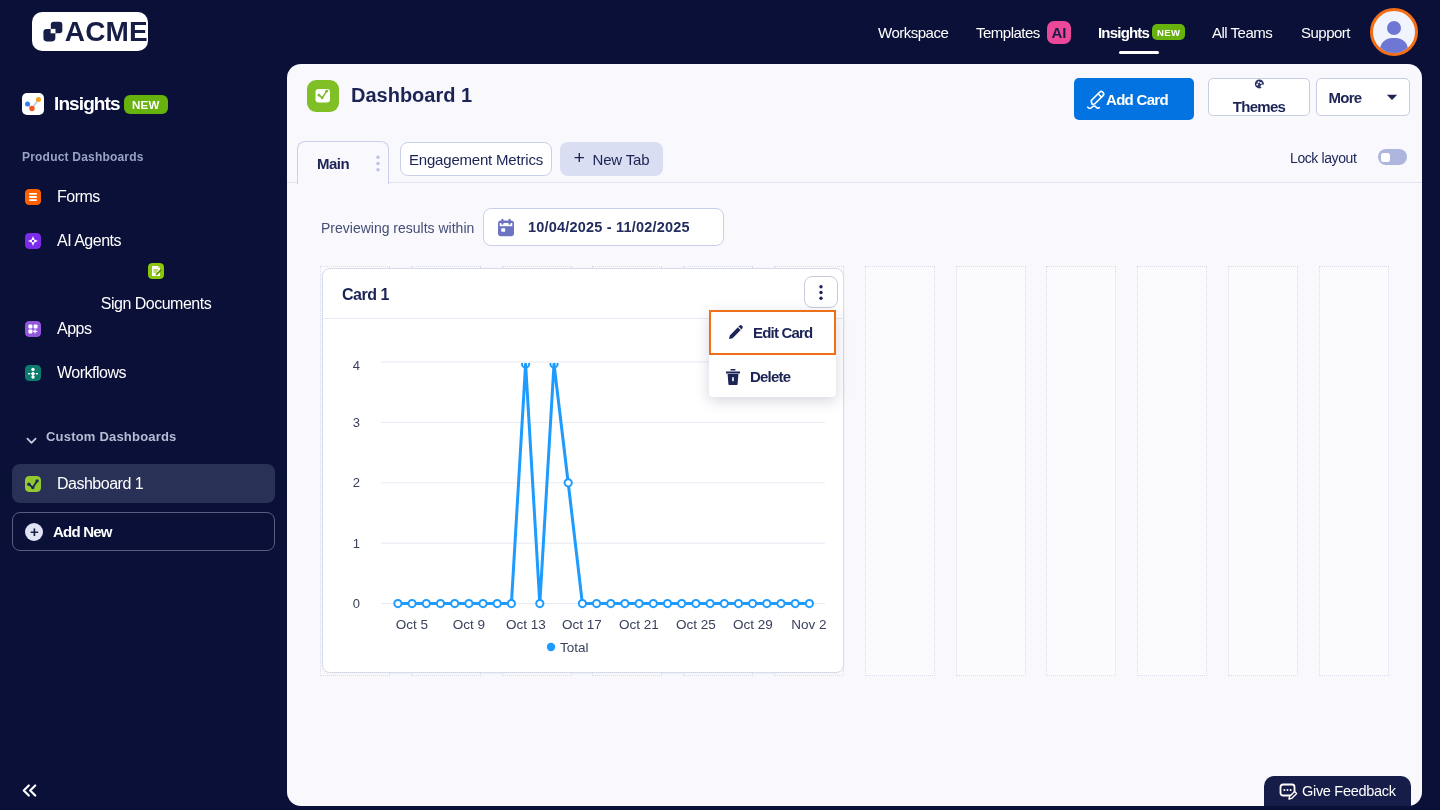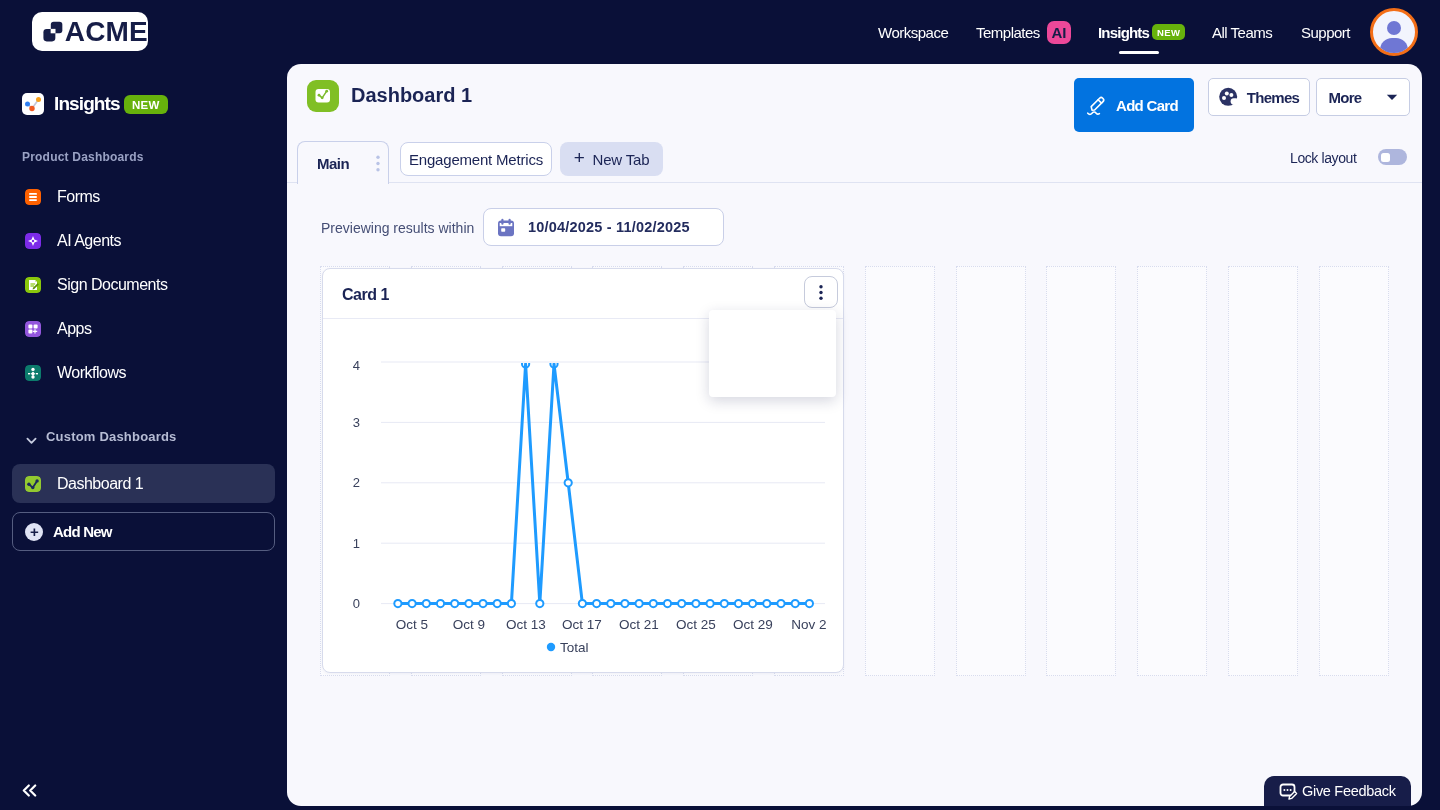--- a/index.html
+++ b/index.html
@@ -34,21 +34,21 @@
   .addnew { left:12px; top:512px; width:263px; height:39px; border:1px solid #555d80; border-radius:8px;
             display:flex; align-items:center; padding-left:12px; gap:10px; color:#fff; font-size:15px; font-weight:bold; letter-spacing:-0.8px; }
   .plus-circle { width:18px; height:18px; border-radius:50%; background:#dfe3f4; color:#161d47;
                  display:flex; align-items:center; justify-content:center; font-size:15px; font-weight:bold; }
 
   
   .panel { left:287px; top:64px; width:1135px; height:742px; background:#f8f8fd; border-radius:14px; }
   .dash-ic { left:307px; top:80px; width:32px; height:32px; background:#80bf25; border-radius:9px; }
   .dash-title { left:351px; top:84px; font-size:20px; font-weight:bold; color:#1b2455; }
   .btn { display:flex; align-items:center; justify-content:center; border-radius:5px; font-size:15px; font-weight:bold; letter-spacing:-0.7px; }
-  .btn-blue { left:1074px; top:78px; width:120px; height:54px; background:#0273e0; color:#fff; gap:10px; }
+  .btn-blue { left:1074px; top:78px; width:120px; height:42px; background:#0273e0; color:#fff; gap:0; }
   .btn-white { background:#fff; border:1px solid #c6cde4; color:#1b2455; }
   .tab-border { left:287px; top:182px; width:1135px; height:1px; background:#dfe3f2; }
   .tab-main { left:297px; top:141px; width:92px; height:43px; background:#f8f8fd;
               border:1px solid #c9d0ea; border-bottom:none; border-radius:8px 8px 0 0;
               display:flex; align-items:center; padding-left:19px; color:#1b2455; font-size:15px; font-weight:bold; letter-spacing:-0.5px; }
   .tab-plain { top:142px; height:34px; background:#fff; border:1px solid #c9d0ea; border-radius:8px;
                display:flex; align-items:center; justify-content:center; color:#1b2455; font-size:15px; letter-spacing:-0.2px; }
   .lock-txt { left:1290px; top:150px; font-size:14px; color:#1b2455; font-weight:normal; letter-spacing:-0.4px; }
   .toggle { left:1378px; top:149px; width:29px; height:16px; background:#aeb6dd; border-radius:8px; }
   .toggle .knob { position:absolute; left:3px; top:3.5px; width:9px; height:9px; background:#fff; border-radius:2.5px; }
@@ -126,21 +126,21 @@
   <span>Forms</span>
 </div>
 <div class="abs sb-item" style="top:219px;">
   <svg class="sb-ic" viewBox="0 0 16 16">
       <rect width="16" height="16" rx="4" fill="#7c2be8"></rect>
       <path d="M8 3 L9.4 6.6 L13 8 L9.4 9.4 L8 13 L6.6 9.4 L3 8 L6.6 6.6 Z" fill="#fff"></path>
       <circle cx="8" cy="8" r="1.2" fill="#7c2be8"></circle>
     </svg>
   <span>AI Agents</span>
 </div>
-<div class="abs sb-item" style="top:263px;">
+<div class="abs sb-item" style="top:263px;flex-direction:column;">
   <svg class="sb-ic" viewBox="0 0 16 16">
       <rect width="16" height="16" rx="4" fill="#8ac70c"></rect>
       <path d="M4 3h6l2 2v8H4z" fill="#fff"></path>
       <path d="M10 3v2h2z" fill="#d5e8a8"></path>
       <rect x="5.4" y="6.4" width="4.8" height="1.2" fill="#8ac70c"></rect>
       <rect x="5.4" y="8.4" width="3.6" height="1.2" fill="#8ac70c"></rect>
       <path d="M8 10.8 L12.6 6.2 L13.8 7.4 L9.2 12 L7.6 12.4 Z" fill="#5d8f04"></path>
     </svg>
   <span>Sign Documents</span>
 </div>
@@ -210,21 +210,21 @@
 <div class="abs btn btn-blue" style="justify-content:flex-start; padding-left:12px;">
   <svg width="20" height="21" viewBox="0 0 20 21">
       <g fill="none" stroke="#fff" stroke-width="1.6" stroke-linecap="round" stroke-linejoin="round">
         <path d="M6 15.2 L5.2 11.6 L13.6 3.2 a2.2 2.2 0 0 1 3.1 0 l0.3 0.3 a2.2 2.2 0 0 1 0 3.1 L8.6 15 Z"></path>
         <path d="M12.1 4.7 l3.4 3.4"></path>
         <path d="M1.8 18.2 c1.3 1.6 2.9 1.6 4.2 0 c1.3 -1.6 2.9 -1.6 4.2 0 c0.9 1.1 2.1 1.2 3.2 0.5"></path>
       </g>
     </svg>
   <span>Add Card</span>
 </div>
-<div class="abs btn btn-white" style="left:1208px; top:78px; width:102px; height:38px; gap:9px;">
+<div class="abs btn btn-white" style="left:1208px; top:78px; width:102px; height:38px; gap:9px;flex-direction:column;">
   <svg width="19" height="20" viewBox="0 0 19 20">
       <circle cx="9.2" cy="9.8" r="9" fill="#2b3264"></circle>
       <rect x="11.6" y="11.2" width="8" height="6.3" rx="3.1" fill="#fff"></rect>
       <circle cx="7.8" cy="6.6" r="2" fill="#fff"></circle>
       <circle cx="12.4" cy="8.1" r="2" fill="#fff"></circle>
       <circle cx="5" cy="11" r="2" fill="#fff"></circle>
     </svg>
   <span>Themes</span>
 </div>
 <div class="abs btn btn-white" style="left:1316px; top:78px; width:94px; height:38px; gap:24px;">
@@ -347,20 +347,35 @@
     <text x="374" y="309">Oct 25</text>
     <text x="431" y="309">Oct 29</text>
     <text x="487" y="309">Nov 2</text>
   </g>
 
   <circle cx="229" cy="327" r="4.2" fill="#1e9bff"></circle>
   <text x="238" y="332" font-size="13.5" fill="#39415c">Total</text>
 </svg>
 
 <div class="abs menu">
+  <div class="menu-row hl" style="height:45px;">
+    <svg width="17" height="17" viewBox="0 0 17 17">
+        <path d="M2 15 L2.8 11.4 L12.4 1.8 a1.8 1.8 0 0 1 2.6 0 l0.2 0.2 a1.8 1.8 0 0 1 0 2.6 L5.6 14.2 Z" fill="#1b2455"></path>
+        <path d="M11.4 3.2 l2.4 2.4" stroke="#fff" stroke-width="1.1"></path>
+      </svg>
+    <span>Edit Card</span>
+  </div>
+  <div class="menu-row r2">
+    <svg width="16" height="17" viewBox="0 0 16 17">
+        <path d="M1 3.4 h14 v2 h-14 z M5.6 1 h4.8 v1.6 H5.6 Z" fill="#1b2455"></path>
+        <path d="M2.6 6 h10.8 l-0.8 10 a1.6 1.6 0 0 1 -1.6 1.4 H5 a1.6 1.6 0 0 1 -1.6 -1.4 Z" fill="#1b2455"></path>
+        <rect x="7.2" y="9" width="1.6" height="4.4" rx="0.8" fill="#fff"></rect>
+      </svg>
+    <span>Delete</span>
+  </div>
 </div>
 
 <div class="abs gcol" style="left:865px;"></div>
 <div class="abs gcol" style="left:956px;"></div>
 <div class="abs gcol" style="left:1046px;"></div>
 <div class="abs gcol" style="left:1137px;"></div>
 <div class="abs gcol" style="left:1228px;"></div>
 <div class="abs gcol" style="left:1319px;"></div>
 
 <div class="abs feedback">

